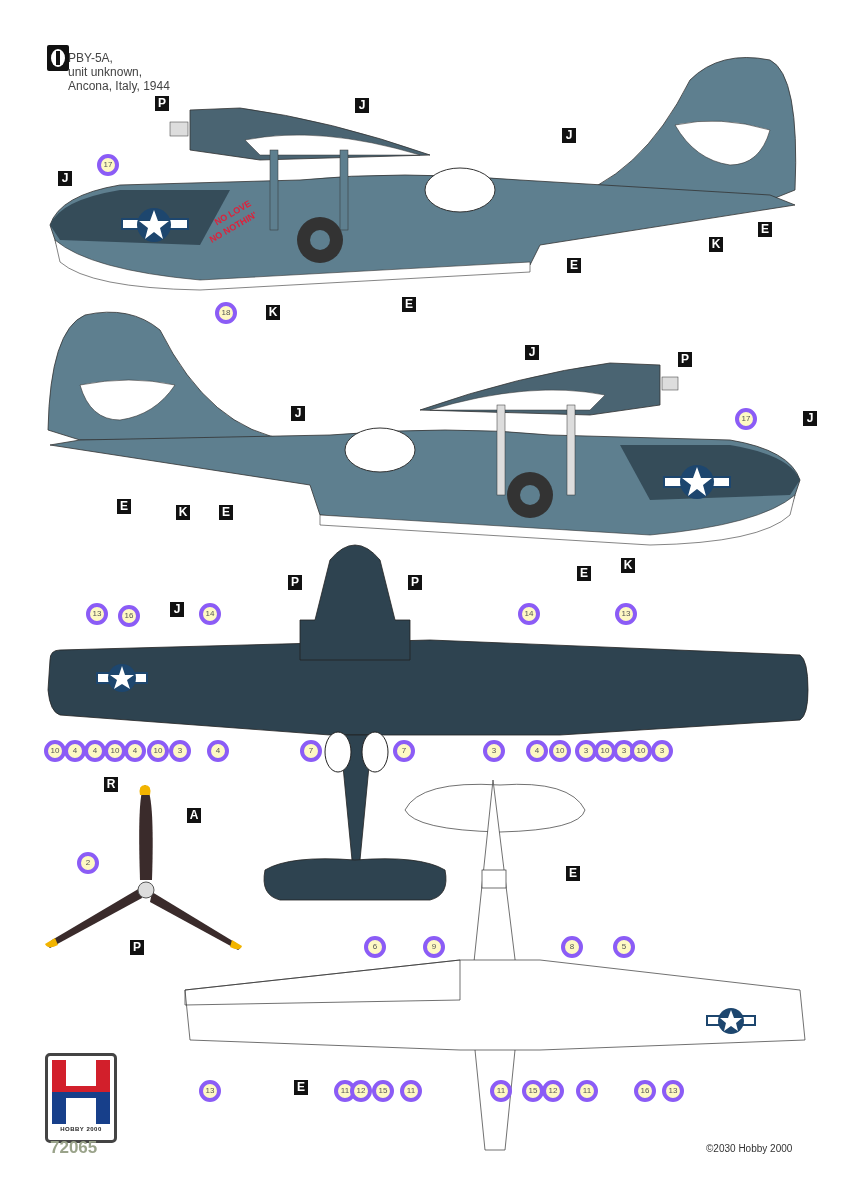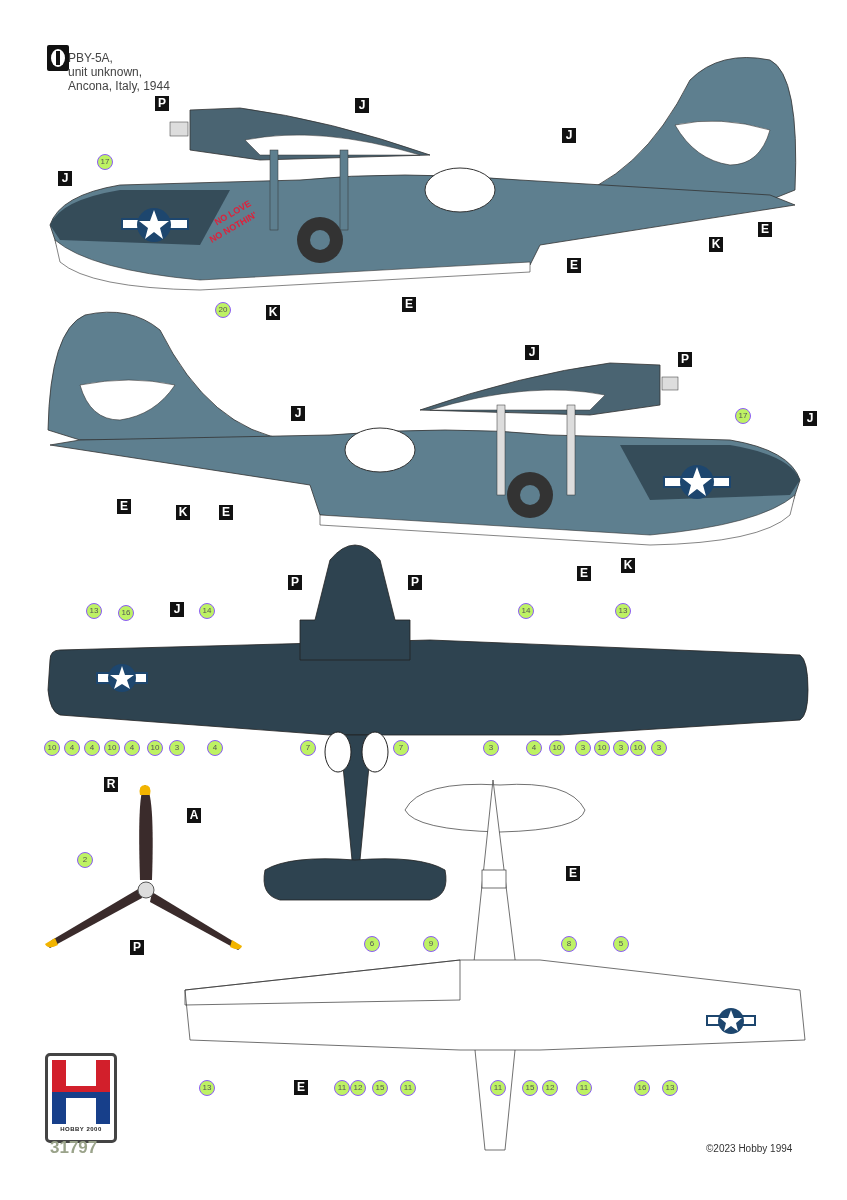--- a/index.html
+++ b/index.html
@@ -4,21 +4,21 @@
 <style>
   html,body{margin:0;padding:0;background:#fff;}
   body{width:847px;height:1200px;position:relative;overflow:hidden;font-family:"Liberation Sans",sans-serif;}
   .abs{position:absolute;}
   .caption{left:68px;top:51px;font-size:12px;line-height:14px;color:#444;}
   .caption div{white-space:nowrap;}
   .profile-badge{left:47px;top:45px;width:22px;height:26px;background:#111;border-radius:2px;}
   .profile-badge:after{content:"";position:absolute;left:4px;top:4px;width:14px;height:18px;border-radius:50%;background:#fff;}
   .profile-badge span{position:absolute;left:9px;top:6px;width:4px;height:14px;background:#111;z-index:2;}
   .lbl{position:absolute;width:14px;height:15px;background:#111;color:#fff;font-weight:bold;font-size:12px;line-height:15px;text-align:center;}
-  .num{position:absolute;width:14px;height:14px;border:1px solid #8b5cf6;border-radius:50%;color:#555;font-size:8px;line-height:14px;text-align:center;background:#bef264;}
+  .num{position:absolute;width:14px;height:14px;border:4px solid #8b5cf6;border-radius:50%;color:#555;font-size:8px;line-height:14px;text-align:center;background:#fef9c3;}
   svg{position:absolute;left:0;top:0;}
   .logo{left:45px;top:1053px;width:66px;height:84px;background:#fff;border:3px solid #444;border-radius:5px;}
   .logo .top{position:absolute;left:4px;top:4px;width:58px;height:32px;background:#d21f2b;}
   .logo .bot{position:absolute;left:4px;top:36px;width:58px;height:32px;background:#173f8a;}
   .logo .hcut1{position:absolute;left:18px;top:4px;width:30px;height:26px;background:#fff;}
   .logo .hcut2{position:absolute;left:18px;top:42px;width:30px;height:26px;background:#fff;}
   .logo .brand{position:absolute;left:4px;top:70px;width:58px;font-size:6px;font-weight:bold;text-align:center;color:#222;letter-spacing:0.5px;}
   .kitno{left:50px;top:1138px;font-size:17px;font-weight:bold;color:#9aa38a;}
   .copy{left:706px;top:1143px;font-size:10px;color:#333;}
 </style>
@@ -120,21 +120,21 @@
 <div class="lbl" style="left:155px;top:96px;">P</div>
 <div class="lbl" style="left:355px;top:98px;">J</div>
 <div class="lbl" style="left:58px;top:171px;">J</div>
 <div class="lbl" style="left:562px;top:128px;">J</div>
 <div class="lbl" style="left:758px;top:222px;">E</div>
 <div class="lbl" style="left:709px;top:237px;">K</div>
 <div class="lbl" style="left:567px;top:258px;">E</div>
 <div class="lbl" style="left:402px;top:297px;">E</div>
 <div class="lbl" style="left:266px;top:305px;">K</div>
 <div class="num" style="left:97px;top:154px;">17</div>
-<div class="num" style="left:215px;top:302px;">20</div>
+<div class="num" style="left:215px;top:302px;">18</div>
 
 <div class="lbl" style="left:525px;top:345px;">J</div>
 <div class="lbl" style="left:678px;top:352px;">P</div>
 <div class="lbl" style="left:803px;top:411px;">J</div>
 <div class="lbl" style="left:291px;top:406px;">J</div>
 <div class="lbl" style="left:117px;top:499px;">E</div>
 <div class="lbl" style="left:176px;top:505px;">K</div>
 <div class="lbl" style="left:219px;top:505px;">E</div>
 <div class="lbl" style="left:577px;top:566px;">E</div>
 <div class="lbl" style="left:621px;top:558px;">K</div>
@@ -194,14 +194,14 @@
 <div class="num" style="left:634px;top:1080px;">16</div>
 <div class="num" style="left:662px;top:1080px;">13</div>
 
 <div class="abs logo">
   <div class="top"></div>
     <div class="bot"></div>
   <div class="hcut1"></div>
     <div class="hcut2"></div>
   <div class="brand">HOBBY 2000</div>
 </div>
-<div class="abs kitno">31797</div>
-<div class="abs copy">©2023 Hobby 1994</div>
+<div class="abs kitno">72065</div>
+<div class="abs copy">©2030 Hobby 2000</div>
 
 </body></html>

